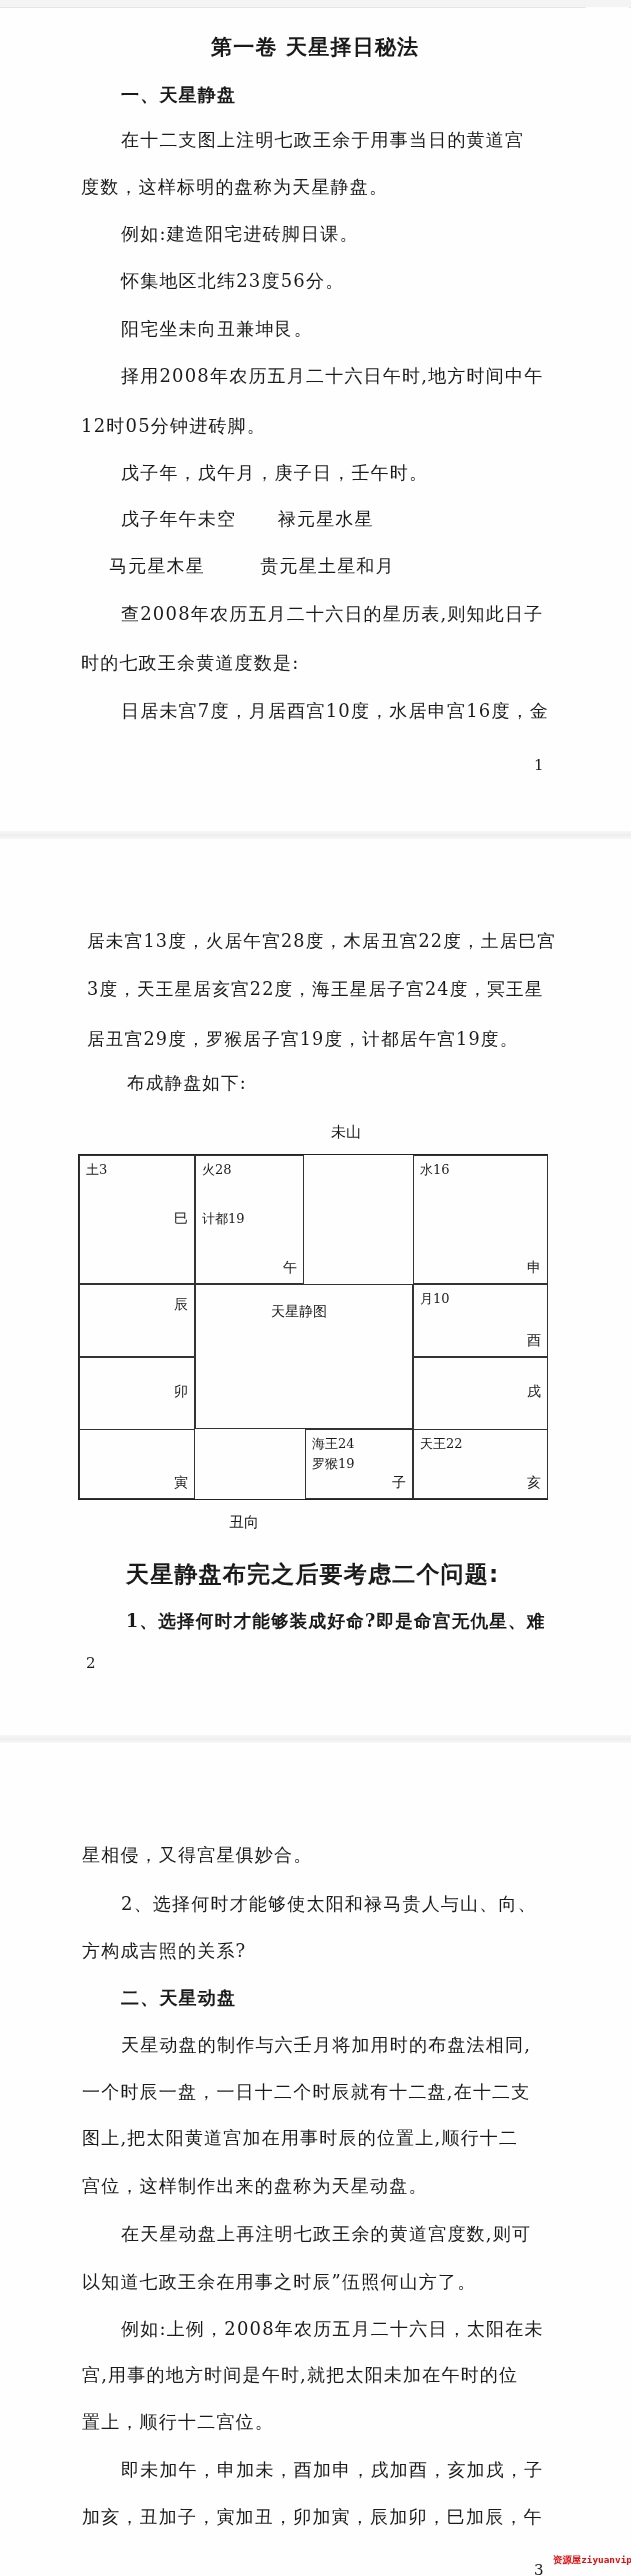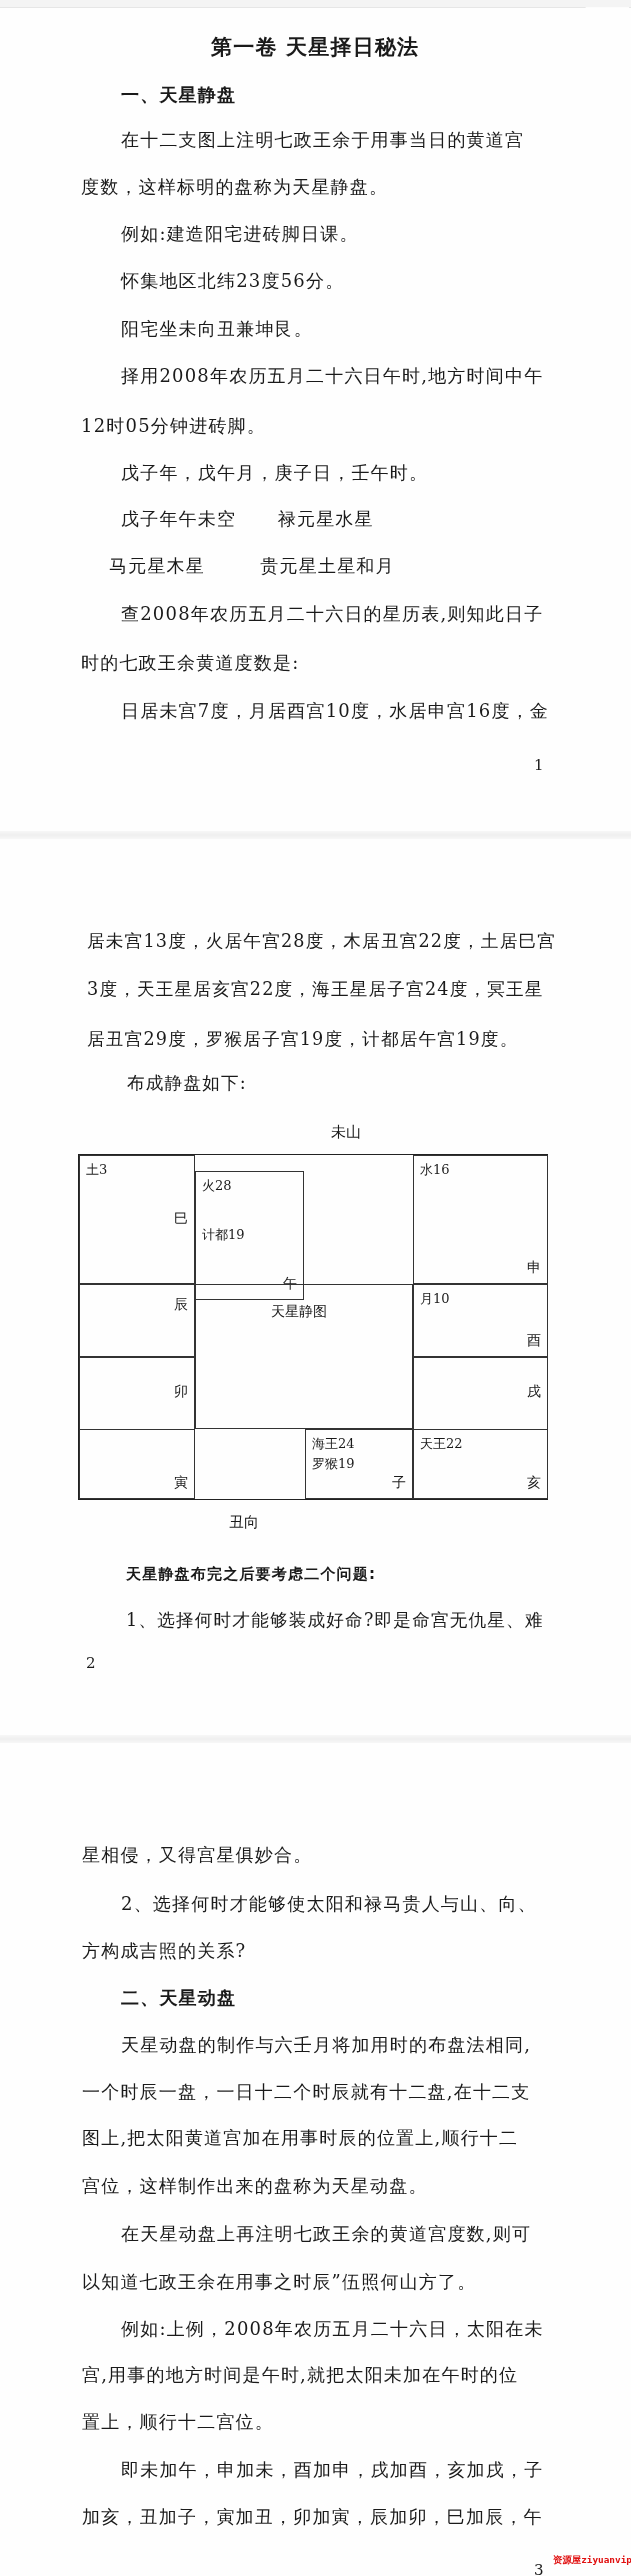--- a/index.html
+++ b/index.html
@@ -62,21 +62,21 @@
 <div class="line p2" style="left:127px;top:1084px;">布成静盘如下:</div>
 
 <div class="dir" style="left:331px;top:1132px;">未山</div>
 
 <div class="chart">
 
   <div class="cell" style="left:0;top:0;width:116px;height:129px;">
     <div class="stars">土3</div>
     <div class="branch" style="bottom:auto;top:54px;">巳</div>
   </div>
-  <div class="cell" style="left:116px;top:16px;width:109px;height:129px;">
+  <div class="cell" style="left:116px;top:0;width:109px;height:129px;">
     <div class="stars">火28</div>
     <div class="star2" style="top:54px;">计都19</div>
     <div class="branch">午</div>
   </div>
   <div class="cell" style="left:334px;top:0;width:135px;height:129px;">
     <div class="stars">水16</div>
     <div class="branch">申</div>
   </div>
 
   <div class="cell" style="left:0;top:129px;width:116px;height:73px;">
@@ -105,22 +105,22 @@
     <div class="branch">子</div>
   </div>
   <div class="cell" style="left:334px;top:274px;width:135px;height:70px;">
     <div class="stars">天王22</div>
     <div class="branch">亥</div>
   </div>
 </div>
 
 <div class="dir" style="left:229px;top:1522px;">丑向</div>
 
-<div class="line h" style="left:126px;top:1574px;font-size:15px;">天星静盘布完之后要考虑二个问题:</div>
-<div class="line p2" style="left:126px;top:1621px;">1、选择何时才能够装成好命?即是命宫无仇星、难</div>
+<div class="line h" style="left:126px;top:1574px;font-size:23px;">天星静盘布完之后要考虑二个问题:</div>
+<div class="line p2" style="left:126px;top:1621px;font-weight:bold;">1、选择何时才能够装成好命?即是命宫无仇星、难</div>
 <div class="pnum" style="left:86px;top:1663px;">2</div>
 
 <div class="sep" style="top:1735px;"></div>
 
 <div class="page" style="top:1743px;height:833px;"></div>
 <div class="line p1" style="left:82px;top:1855px;">星相侵，又得宫星俱妙合。</div>
 <div class="line p1" style="left:121px;top:1904px;">2、选择何时才能够使太阳和禄马贵人与山、向、</div>
 <div class="line p1" style="left:82px;top:1951px;">方构成吉照的关系?</div>
 <div class="line h" style="left:121px;top:1998px;">二、天星动盘</div>
 <div class="line p1" style="left:121px;top:2045px;">天星动盘的制作与六壬月将加用时的布盘法相同,</div>

